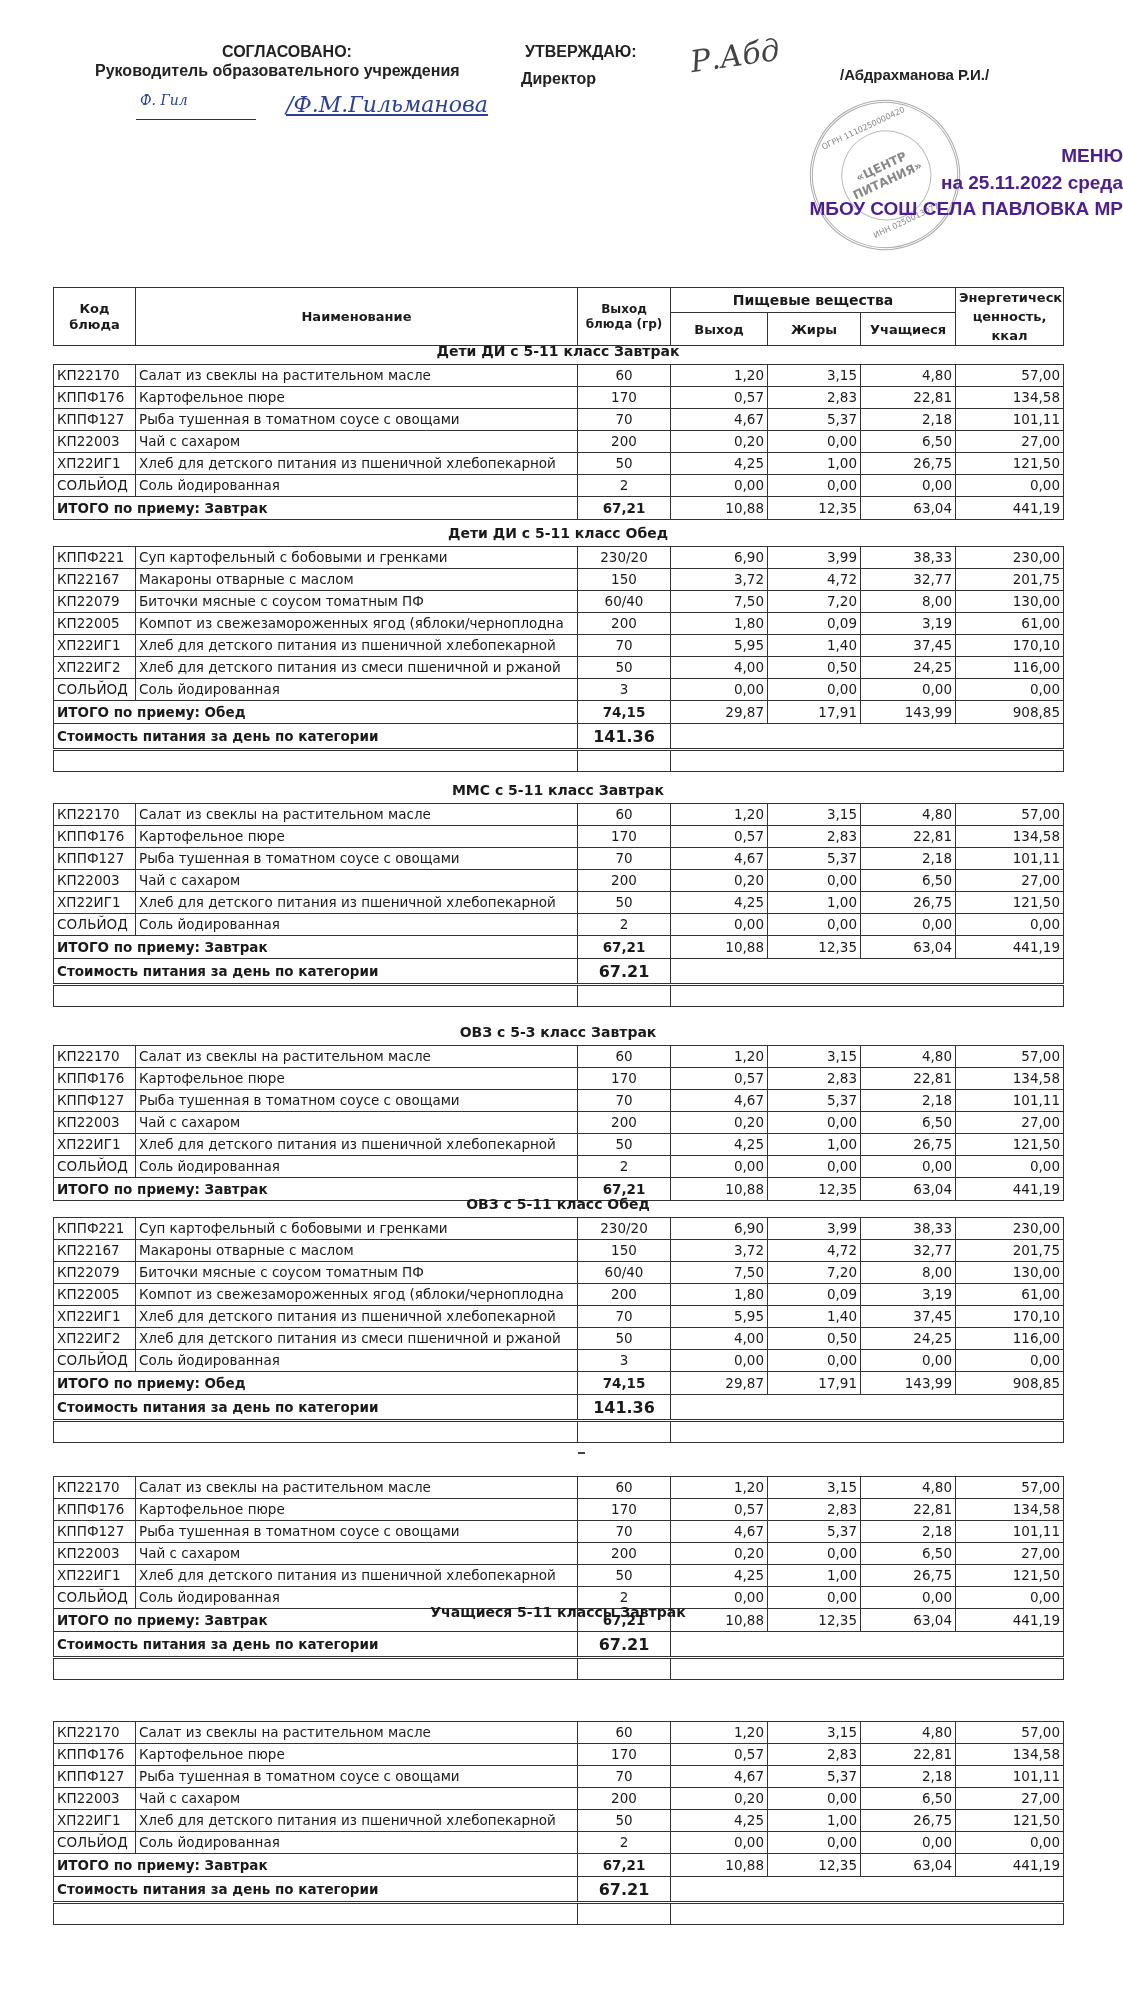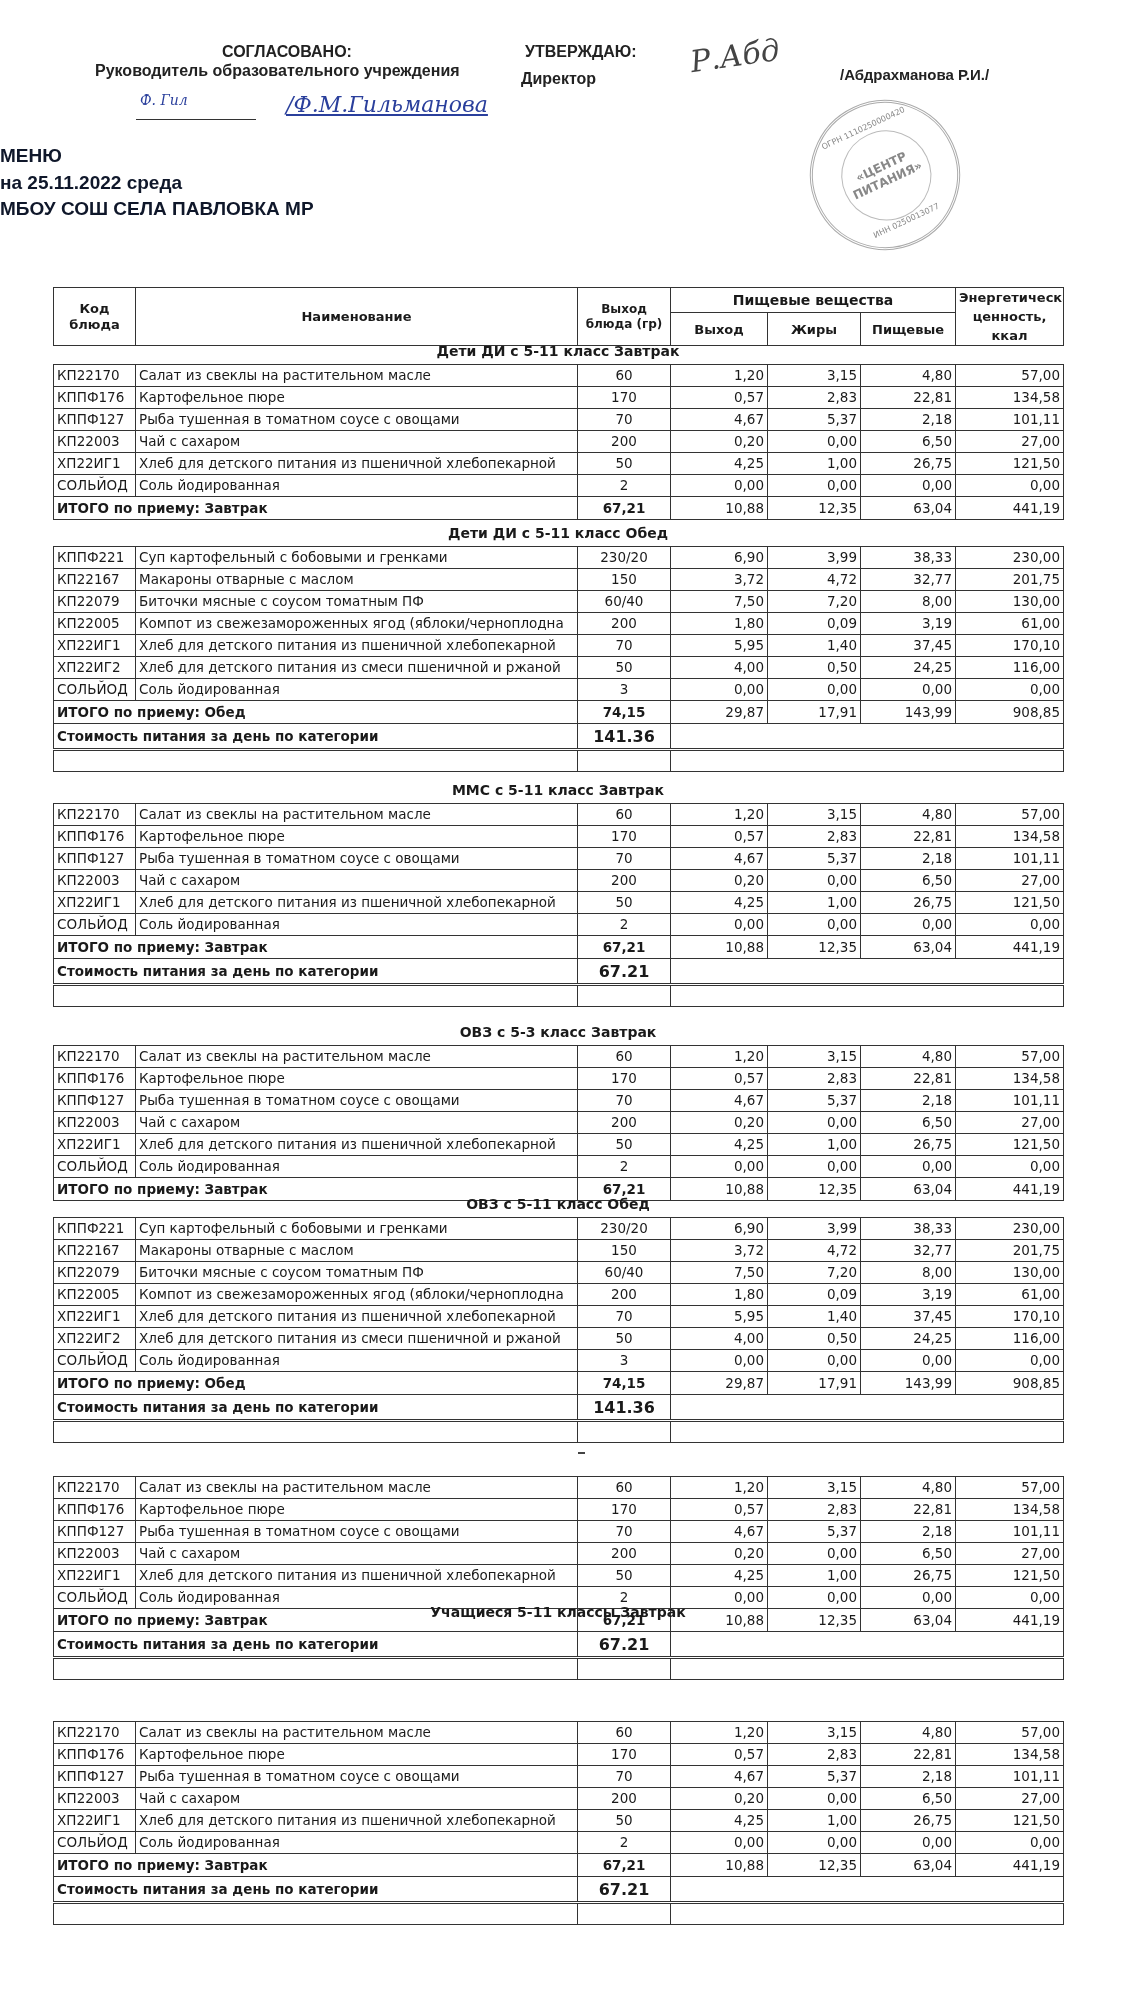--- a/index.html
+++ b/index.html
@@ -13,21 +13,21 @@
   .dir-name { left:840px; top:66px; font-size:15px; }
   .sig-line { left:136px; top:118px; width:120px; border-bottom:1px solid #333; height:1px; }
   .sig1 { left:140px; top:92px; font-family:"DejaVu Serif", serif; font-style:italic; font-size:14px; color:#2a3f9c; }
   .sig2 { left:286px; top:92px; font-family:"DejaVu Serif", serif; font-style:italic; font-size:22px; color:#2a3f9c; text-decoration:underline; }
   .sig-dir { left:690px; top:38px; font-family:"DejaVu Serif", serif; font-style:italic; font-size:30px; color:#444; transform:rotate(-8deg); }
   .stamp { left:810px; top:100px; width:150px; height:150px; border-radius:50%; border:3px double #aaa; color:#888; font-family:"DejaVu Sans", sans-serif; text-align:center; box-sizing:border-box; transform:rotate(-25deg); }
   .stamp-inner { position:absolute; left:28px; top:28px; width:88px; height:88px; border-radius:50%; border:1px solid #bbb; }
   .stamp-ogrn { position:absolute; top:16px; left:0; width:100%; font-size:8px; }
   .stamp-title { position:absolute; top:56px; left:0; width:100%; font-size:12px; font-weight:bold; line-height:15px; }
   .stamp-inn { position:absolute; top:118px; left:0; width:100%; font-size:8px; }
-  .title { left:0; width:1123px; text-align:left; font-family:"Liberation Sans", sans-serif; font-weight:bold; font-size:19px; color:#0f172a; }
+  .title { left:0; width:1123px; text-align:right; font-family:"Liberation Sans", sans-serif; font-weight:bold; font-size:19px; color:#4c1d95; }
   .t1 { top:145px; } .t2 { top:172px; } .t3 { top:198px; }
 
   table.menu { position:absolute; left:53px; width:1010px; border-collapse:collapse; table-layout:fixed; font-size:13.5px;padding-left:28px; }
   table.menu td, table.menu th { border:1px solid #333; padding:0 3px; height:21px; line-height:19px; white-space:nowrap; overflow:hidden; }
   table.menu th { font-weight:bold; text-align:center; font-size:13px; }
   col.c-code { width:82px; } col.c-name { width:442px; } col.c-out { width:93px; }
   col.c-b { width:97px; } col.c-z { width:93px; } col.c-u { width:95px; } col.c-k { width:108px; }
   td.num { text-align:right; }
   td.out { text-align:center; }
   tr.total td { font-weight:bold; height:22px; }
@@ -81,21 +81,21 @@
       <tr>
     <th rowspan="2" style="height:56px;white-space:normal;line-height:16px;">Код блюда</th>
     <th rowspan="2" class="hdr-name">Наименование</th>
     <th rowspan="2" style="white-space:normal;line-height:15px;font-size:12px;">Выход блюда (гр)</th>
     <th colspan="3" style="font-size:14px;">Пищевые вещества</th>
     <th rowspan="2" class="hdr-small" style="white-space:normal;">Энергетическая ценность, ккал</th>
   </tr>
   <tr>
     <th style="height:28px;">Выход</th>
     <th>Жиры</th>
-    <th>Пищевые</th>
+    <th>Учащиеся</th>
   </tr>
 </tbody>
   </table>
 
 <div id="sections">
     <div class="section-title" style="top: 343px;">Дети ДИ с 5-11 класс Завтрак</div>
     <table class="menu" style="top:364px;">
       <colgroup>
         <col class="c-code">
         <col class="c-name">

